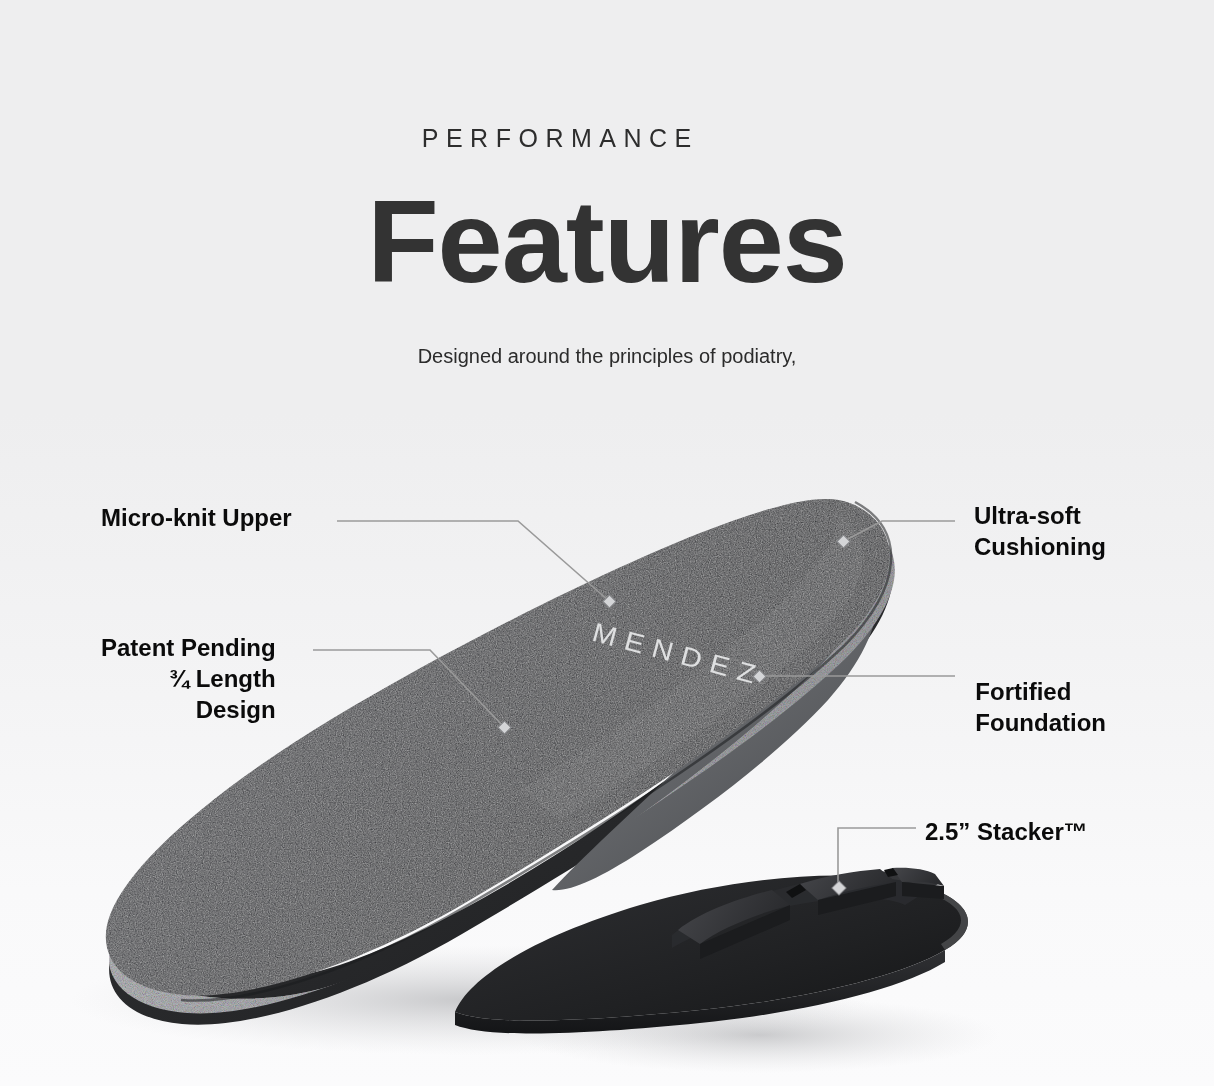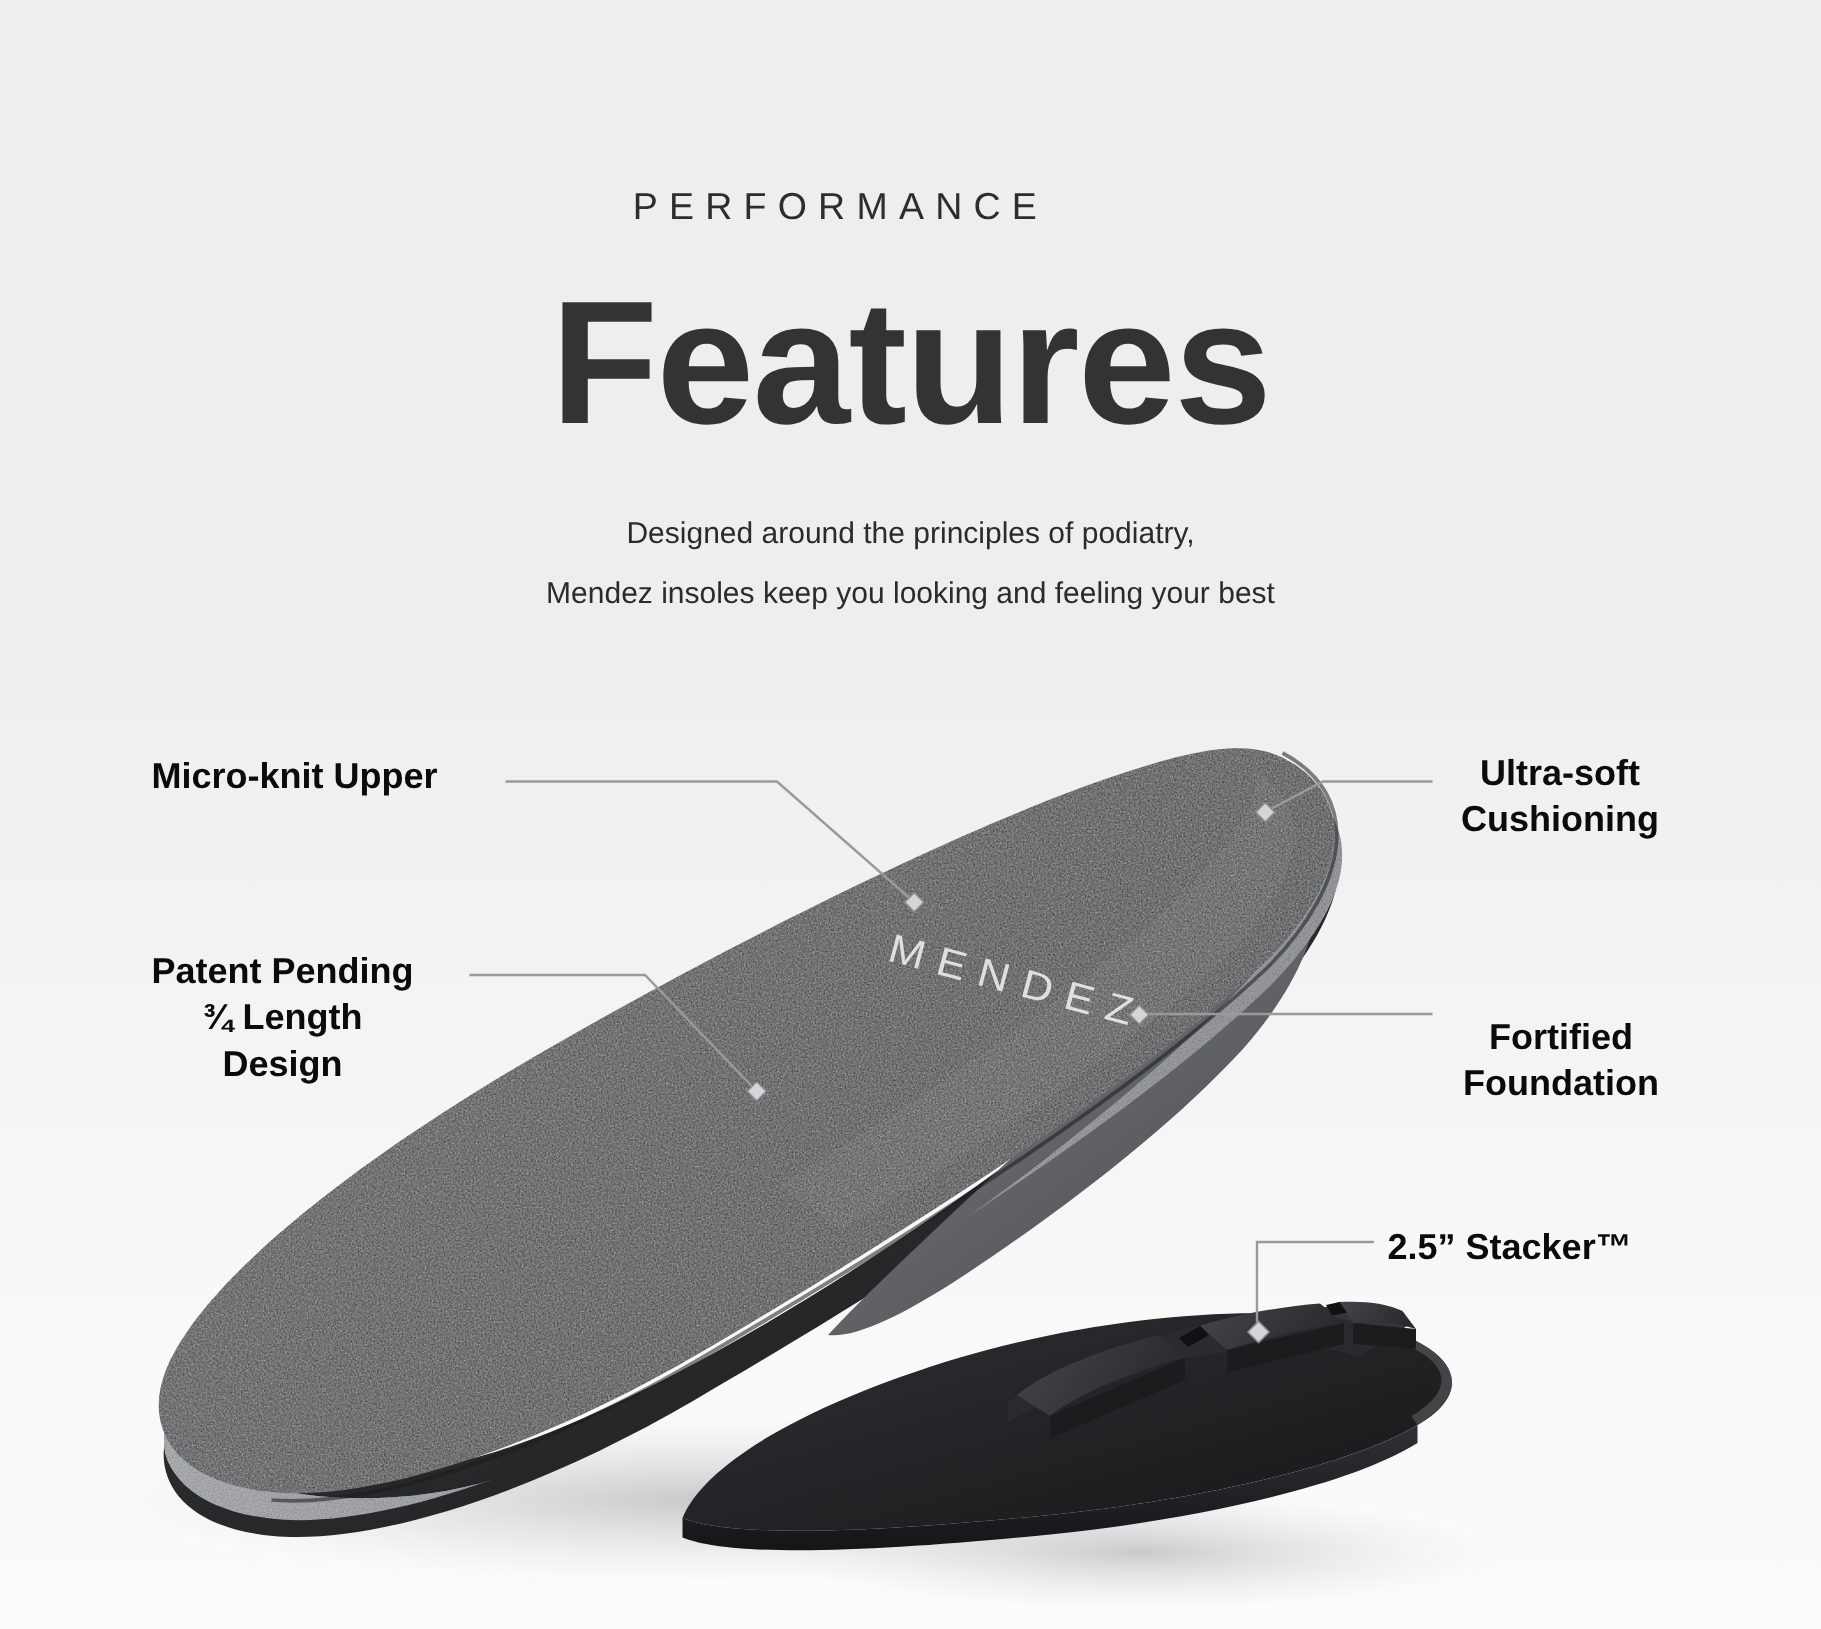--- a/index.html
+++ b/index.html
@@ -72,22 +72,22 @@
 
   
   .callout {
     position: absolute;
     font-size: 24px;
     line-height: 31px;
     font-weight: 700;
     color: #0b0b0b;
     white-space: pre-line;
   }
-  .callout.right { text-align: center; }
-  .callout.left  { text-align: center; }
+  .callout.right { text-align: left; }
+  .callout.left  { text-align: right; }
 
   .lbl-micro      { left: 101px; top: 502px; }
   .lbl-patent     { left: 101px; top: 632px; }
   .lbl-ultra      { right: 108px; top: 500px; }
   .lbl-fortified  { right: 108px; top: 652px; margin-top: 24px; }
   .lbl-stacker    { left: 925px;  top: 816px; }
 
   
   .leaders {
     position: absolute;
@@ -100,21 +100,20 @@
 <body>
 
 <div id="page">
 
   <div class="eyebrow">PERFORMANCE</div>
 
   <div class="headline">Features</div>
 
   <div class="subhead">
     <span class="line">Designed around the principles of podiatry,</span>
-    <span class="line">Mendez insoles keep you looking and feeling your best</span>
   </div>
 
   <svg class="art" viewBox="0 0 1214 1086">
     <defs>
 
       <linearGradient id="gKnit" x1="0" y1="0" x2="1" y2="0.55">
         <stop offset="0%" stop-color="#34353a"></stop>
         <stop offset="35%" stop-color="#3c3d42"></stop>
         <stop offset="70%" stop-color="#343539"></stop>
         <stop offset="100%" stop-color="#2c2d31"></stop>

